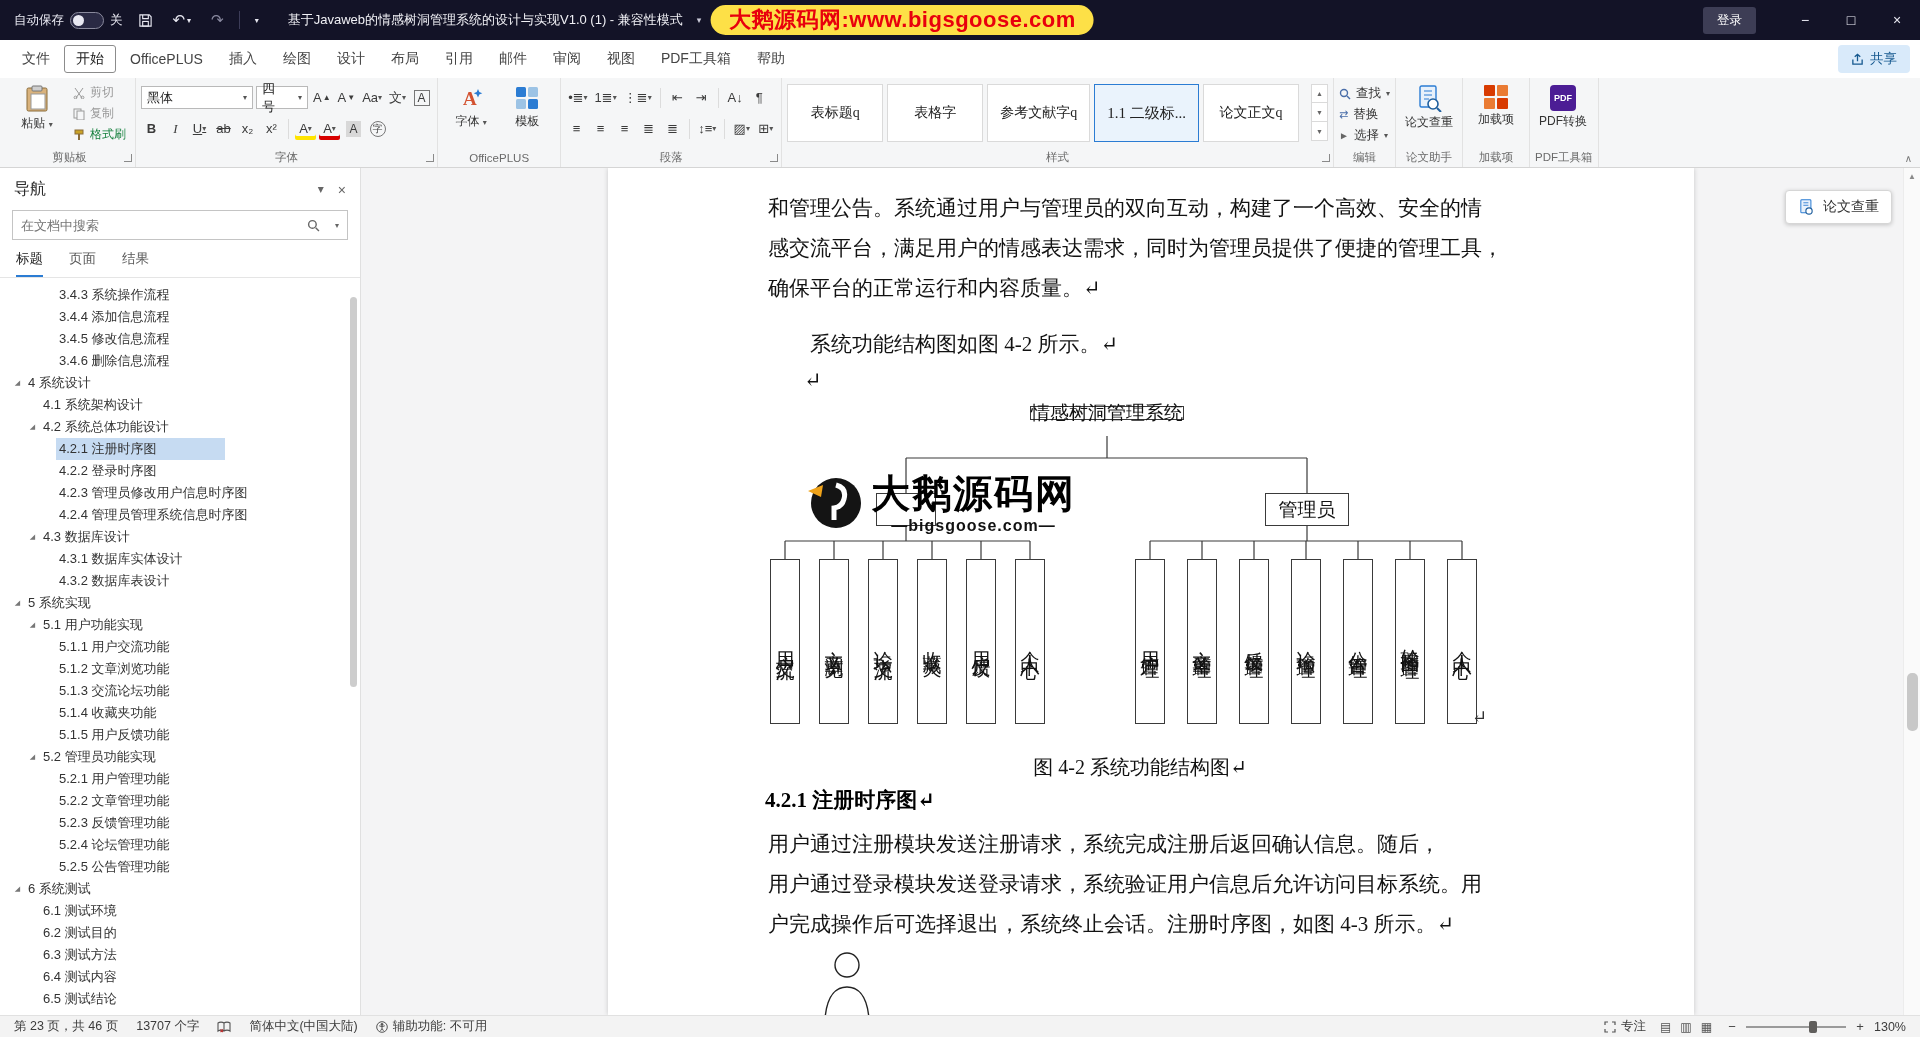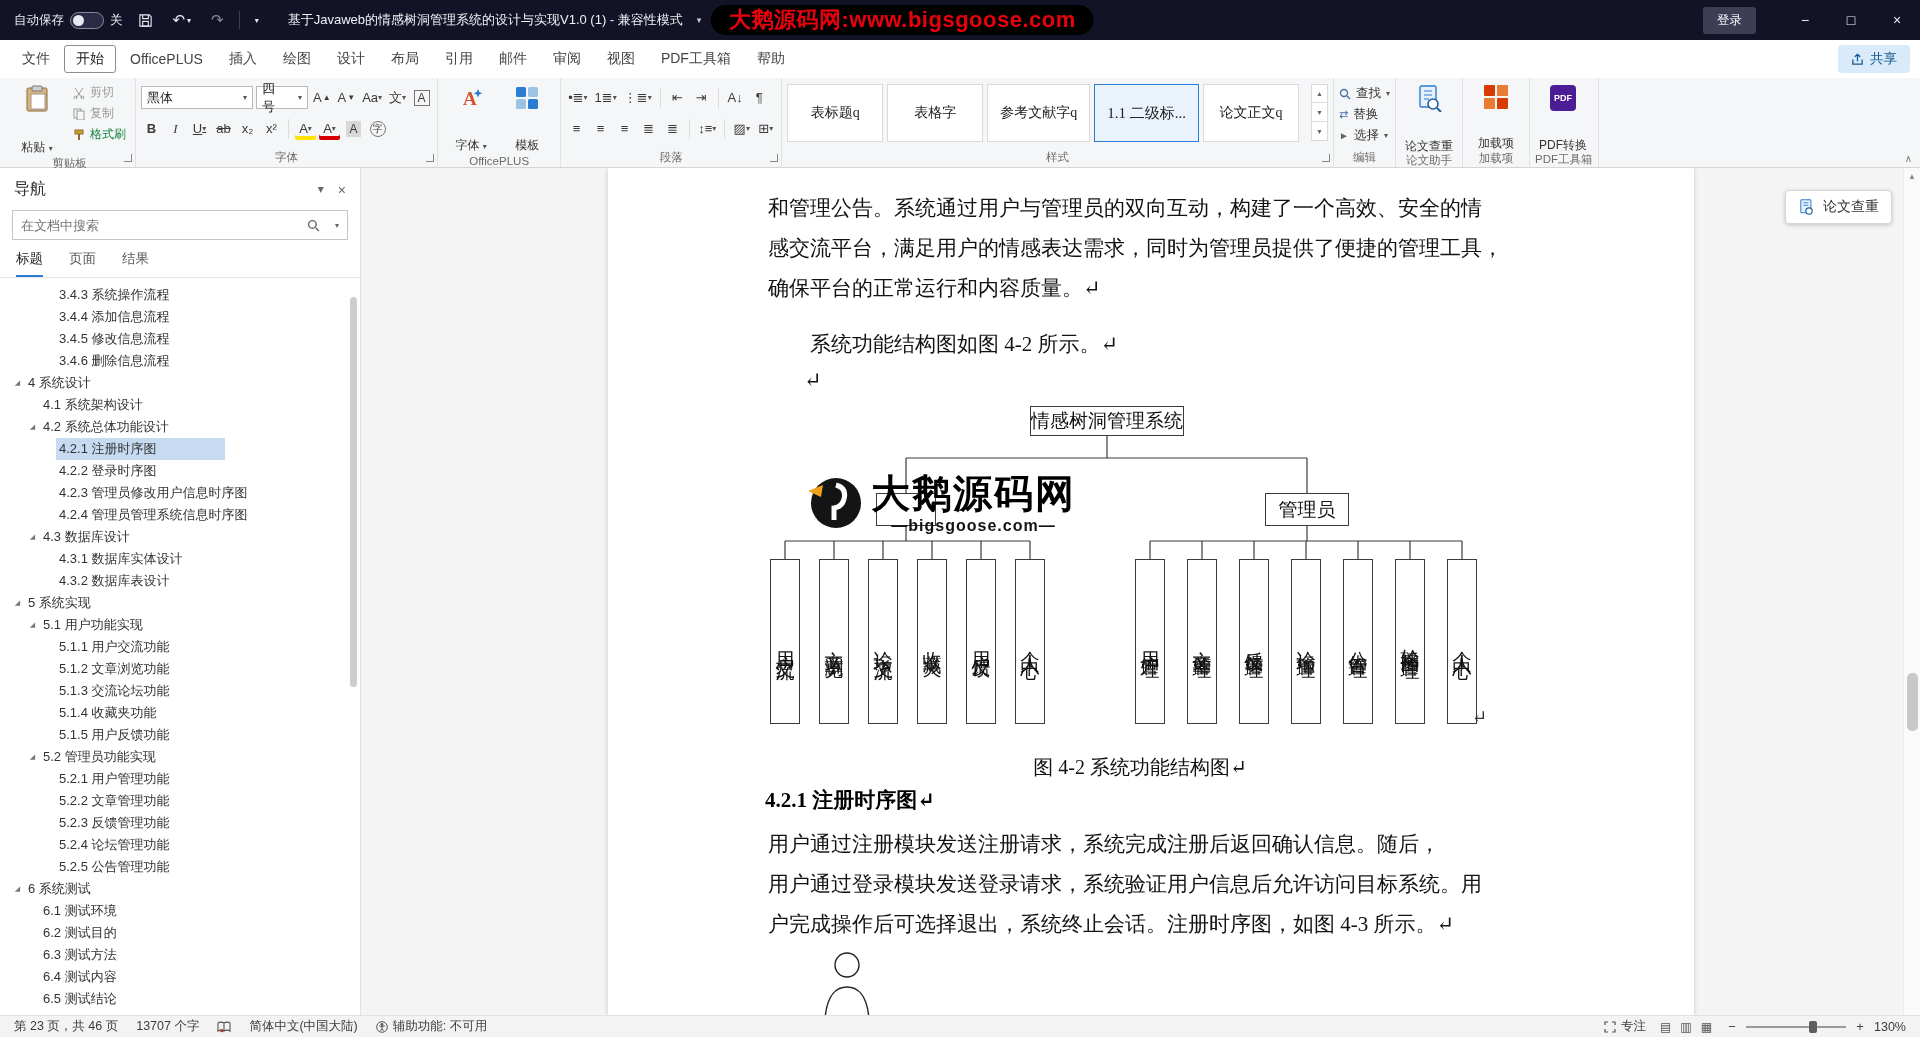--- a/index.html
+++ b/index.html
@@ -14,21 +14,21 @@
   .tb-autosave { display:flex; align-items:center; gap:6px; cursor:pointer; }
   .toggle { width:34px; height:17px; border:1px solid #8a8a9d; border-radius:9px; position:relative; background:#2a2a44; }
   .knob { position:absolute; left:2px; top:2px; width:11px; height:11px; border-radius:50%; background:#e9e9f2; }
   .tb-icon { color:#e9e9f2; font-size:15px; padding:2px 5px; cursor:pointer; display:flex; align-items:center; gap:2px; }
   .tb-icon .mini { font-size:8px; }
   .tb-icon.dim { color:#8a8aa0; }
   .tb-sep { width:1px; height:18px; background:#3c3c58; }
   .tb-title { font-size:13px; color:#f0f0f5; max-width:470px; white-space:nowrap; overflow:hidden;
     text-overflow:ellipsis; margin-left:14px; }
   .tb-title-caret { font-size:9px; color:#c9c9d8; margin-left:4px; }
-  .tb-banner { position:absolute; left:47%; top:5px; transform:translateX(-50%); background:#000000;
+  .tb-banner { position:absolute; left:47%; top:5px; transform:translateX(-50%); background:#fde047;
     border-radius:15px; padding:4px 18px; height:30px; display:flex; align-items:center; }
   .tb-banner span { color:#e8000d; font-size:22px; font-weight:bold; letter-spacing:0.5px; }
   .tb-right { margin-left:auto; display:flex; align-items:center; height:40px; }
   .tb-login { background:#3d3d55; color:#fff; border:none; font-size:12.5px; padding:5px 14px;
     border-radius:3px; margin-right:26px; cursor:pointer; }
   .winbtn { width:46px; height:40px; display:flex; align-items:center; justify-content:center;
     font-size:14px; color:#e9e9f2; cursor:pointer; }
 
   
   .menubar { height:38px; background:#ffffff; display:flex; align-items:center; padding:0 10px; flex:none; }
@@ -42,21 +42,21 @@
   .ribbon { height:90px; background:#f5f6f7; border-bottom:1px solid #d5d5d5; display:flex;
     position:relative; flex:none; padding-left:4px; }
   .rgroup { display:flex; flex-direction:column; border-right:1px solid #e2e2e2; padding:3px 5px 0; position:relative; }
   .rgroup-body { flex:1; display:flex; align-items:flex-start; }
   .rgroup-label { height:19px; font-size:11.5px; color:#6b6b6b; display:flex; align-items:center;
     justify-content:center; white-space:nowrap; }
   .launcher { position:absolute; right:3px; bottom:5px; width:8px; height:8px;
     border-right:1.5px solid #8a8a8a; border-bottom:1.5px solid #8a8a8a; }
   .bigbtn { width:56px; display:flex; flex-direction:column; align-items:center; gap:3px;
     padding-top:4px; cursor:pointer; border-radius:3px; }
-  .blabel { font-size:12px; color:#333; line-height:14px; text-align:left;margin-top:24px; }
+  .blabel { font-size:12px; color:#333; line-height:14px; text-align:left; }
   .caret { font-size:8px; color:#555; }
   .smallcol { display:flex; flex-direction:column; gap:2px; padding:2px 0 0 4px; }
   .smbtn { display:flex; align-items:center; gap:5px; font-size:12px; color:#15803d; padding:1px 4px;
     cursor:pointer; white-space:nowrap; border-radius:2px; }
   .smbtn.dim { color:#9a9a9a; }
   .frow { display:flex; align-items:center; gap:3px; height:27px; }
   .fontcol { display:flex; flex-direction:column; gap:4px; padding-top:3px; }
   .combo { border:1px solid #b9b9b9; background:#fff; height:23px; font-size:13px; color:#222;
     display:flex; align-items:center; justify-content:space-between; padding:0 5px; gap:16px; cursor:pointer; }
   .combo.w110 { width:112px; } .combo.w52 { width:52px; }
@@ -685,21 +685,21 @@
         <div class="pblock pline" style="left:160px; top:156px; width:744px;">
           <span class="pline indent">系统功能结构图如图 4-2 所示。↵</span>
         </div>
 
         <div class="pblock pline" style="left:196px; top:192px;">↵</div>
 
         <div class="diagram">
           <svg class="dlines" width="740" height="335">
             <path d="M359 40 V62 M158 62 H559 M158 62 V97 M559 62 V97 M158 130 V145 M37 145 H282 M37 145 V163 M86 145 V163 M135 145 V163 M184 145 V163 M233 145 V163 M282 145 V163 M559 130 V145 M402 145 H714 M402 145 V163 M454 145 V163 M506 145 V163 M558 145 V163 M610 145 V163 M662 145 V163 M714 145 V163" stroke="#3a3a3a" stroke-width="1.2" fill="none"></path>
           </svg>
-          <div class="dbox" style="left:282px; top:10px; width:154px; height:30px;">情感树洞管理系统</div>
+          <div class="dbox" style="left:282px; top:10px; width:154px; height:14px;">情感树洞管理系统</div>
           <div class="dbox" style="left:128px; top:97px; width:60px; height:33px;"></div>
           <div class="dbox" style="left:517px; top:97px; width:84px; height:33px;">管理员</div>
           <div class="dchildren dleft">
             <div class="vchild">
                 <span>用户交流</span>
               </div>
               <div class="vchild">
                 <span>文章浏览</span>
               </div>
               <div class="vchild">

